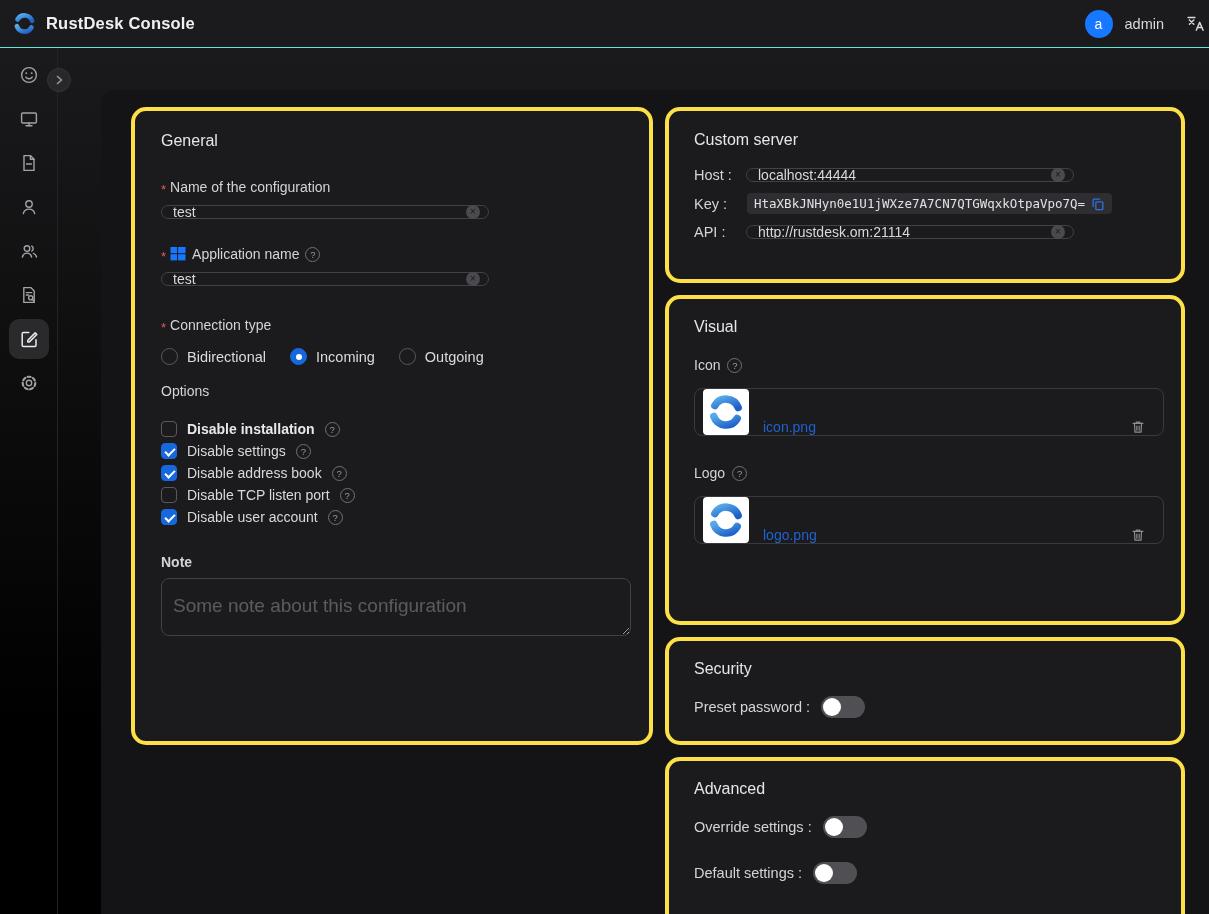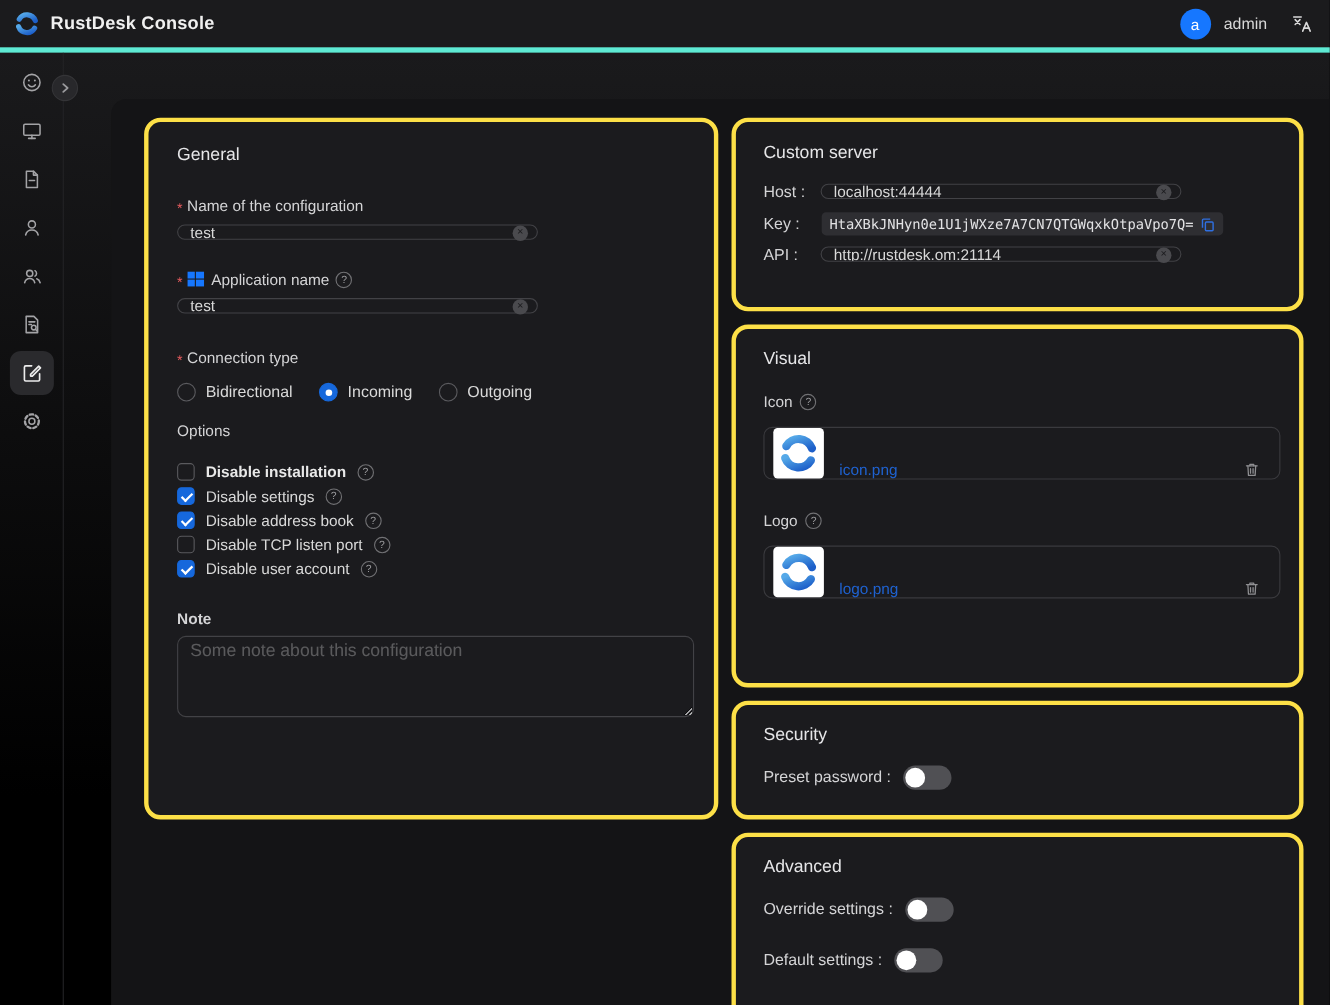--- a/index.html
+++ b/index.html
@@ -1,21 +1,21 @@
 <!DOCTYPE html>
 <html><head>
 <meta charset="utf-8">
 <style>
   * { box-sizing: border-box; margin: 0; padding: 0; }
   html,body { background:#000; }
   body { font-family:"Liberation Sans","DejaVu Sans",sans-serif; -webkit-font-smoothing:antialiased; }
   .app { position:relative; width:1209px; height:914px; overflow:hidden; background:#000; }
 
   
-  .topbar { height:48px; background:#1b1b1d; border-bottom:5px solid #5eead4; display:flex; align-items:center; padding:0 16px 0 12px; }
+  .topbar { height:48px; background:#1b1b1d; border-bottom:1px solid #5eead4; display:flex; align-items:center; padding:0 4px 0 12px; }
   .brand { display:flex; align-items:center; gap:9px; cursor:pointer; }
   .brand-title { font-size:16.5px; font-weight:700; color:#f0f0f0; letter-spacing:.2px; }
   .topbar-right { margin-left:auto; display:flex; align-items:center; gap:22px; }
   .user-chip { display:flex; align-items:center; gap:12px; cursor:pointer; }
   .avatar { width:28px; height:28px; border-radius:50%; background:#1677ff; color:#fff; font-size:14px; display:flex; align-items:center; justify-content:center; }
   .username { font-size:14.5px; color:#d9d9d9; }
   .lang-btn { display:flex; align-items:center; color:#d9d9d9; cursor:pointer; }
 
   
   .lower { position:relative; height:866px; background:linear-gradient(180deg,#1a1a1c 0%,#0d0d0e 40%,#000 78%); }
@@ -53,21 +53,21 @@
   .radio.checked { background:#1668dc; border-color:#1668dc; }
   .radio.checked::after { content:""; position:absolute; left:50%; top:50%; width:6px; height:6px; margin:-3px 0 0 -3px; border-radius:50%; background:#fff; }
 
   .chk-list { margin-top:19px; }
   .chk-row { display:flex; align-items:center; gap:10px; height:22px; font-size:14px; color:#d9d9d9; cursor:pointer; }
   .chk-row.bold .chk-label { font-weight:700; color:#e8e8e8; }
   .checkbox { width:16px; height:16px; border-radius:4px; border:1px solid #5a5a5e; background:transparent; position:relative; flex:none; }
   .checkbox.checked { background:#1668dc; border-color:#1668dc; }
   .checkbox.checked::after { content:""; position:absolute; left:5px; top:1.5px; width:4px; height:8px; border:solid #fff; border-width:0 2px 2px 0; transform:rotate(45deg); }
 
-  .note-area { width:470px; height:74px; margin-top:8px; background:transparent; border:1px solid #424246; border-radius:8px; color:#d9d9d9; font-size:16px; font-family:inherit; padding:4px 11px; outline:none; resize:both; }
+  .note-area { width:470px; height:58px; margin-top:8px; background:transparent; border:1px solid #424246; border-radius:8px; color:#d9d9d9; font-size:19px; font-family:inherit; padding:16px 11px; outline:none; resize:both; }
   .note-area::placeholder { color:rgba(255,255,255,.28); }
 
   
   .srv-rows { margin-top:17px; }
   .srv-row { display:flex; align-items:center; margin-bottom:9px; }
   .srv-label { width:52px; font-size:14.5px; color:#d4d4d6; flex:none; }
   .key-code { display:flex; align-items:center; gap:6px; background:#2e2e32; border-radius:4px; padding:3px 7px; font-family:"DejaVu Sans Mono",monospace; font-size:12.5px; color:#e2e2e4; margin-left:1px; }
   .copy-icon { display:flex; cursor:pointer; }
 
   

